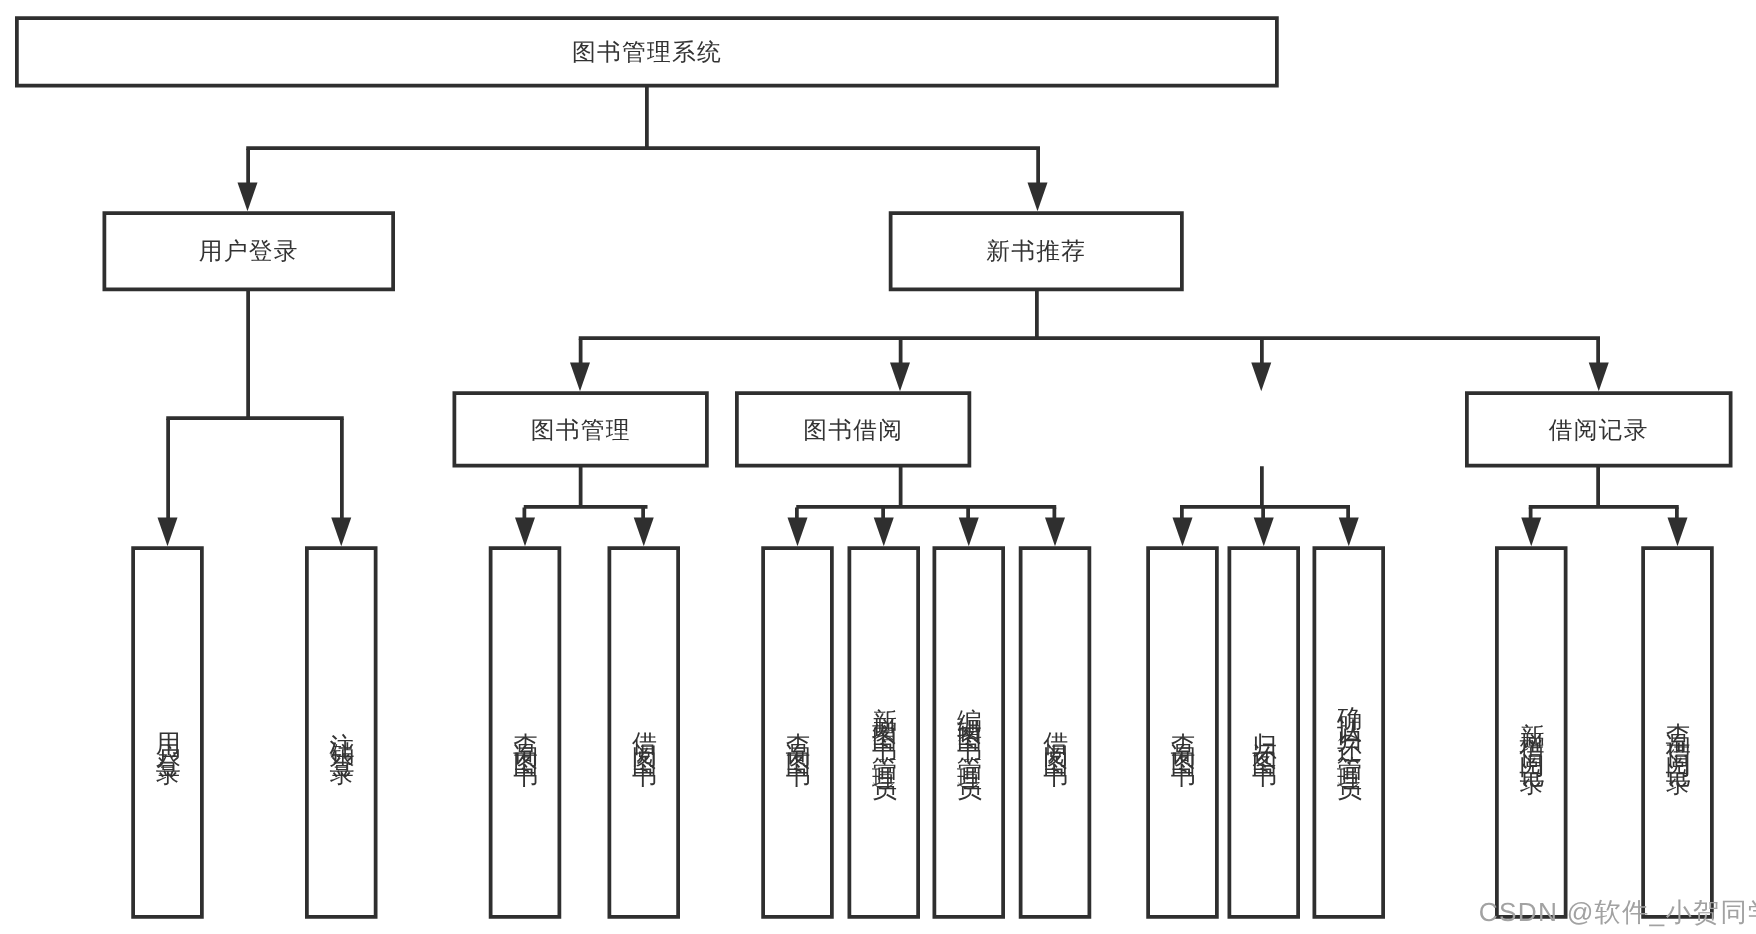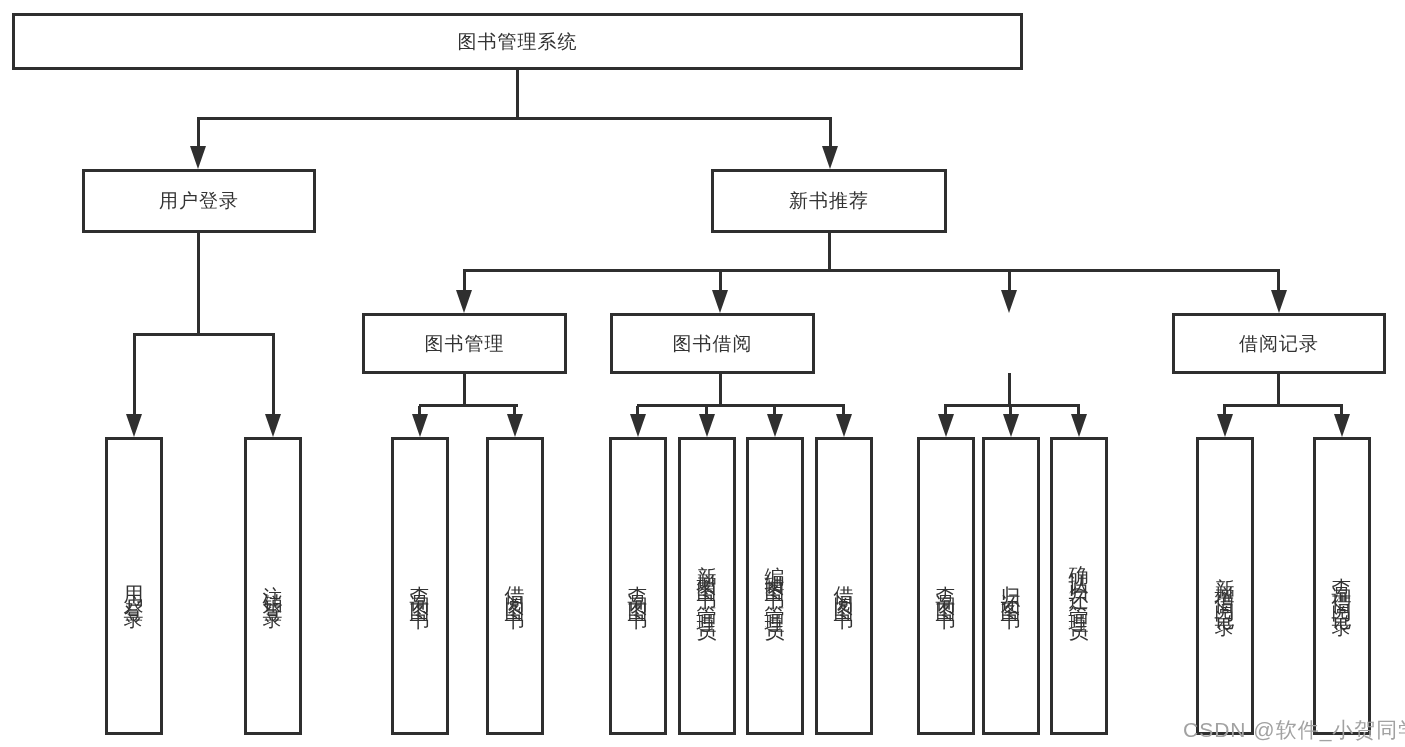--- a/index.html
+++ b/index.html
@@ -64,21 +64,21 @@
   <div class="line" style="left:719px;top:271px;width:3px;height:21px"></div>
   <div class="arrow" style="left:712px;top:290px"></div>
   <div class="line" style="left:1008px;top:271px;width:3px;height:21px"></div>
   <div class="arrow" style="left:1001px;top:290px"></div>
   <div class="line" style="left:1277px;top:271px;width:3px;height:21px"></div>
   <div class="arrow" style="left:1271px;top:290px"></div>
 
   <div class="box" style="left:362px;top:313px;width:205px;height:61px">
     <span class="hlabel">图书管理</span>
   </div>
-  <div class="box" style="left:610px;top:313px;width:205px;height:61px">
+  <div class="box" style="left:588px;top:313px;width:189px;height:61px">
     <span class="hlabel">图书借阅</span>
   </div>
   <div class="box" style="left:1172px;top:313px;width:214px;height:61px">
     <span class="hlabel">借阅记录</span>
   </div>
 
   <div class="line" style="left:463px;top:373px;width:3px;height:33px"></div>
   <div class="line" style="left:419px;top:404px;width:99px;height:3px"></div>
   <div class="line" style="left:418px;top:406px;width:3px;height:10px"></div>
   <div class="arrow" style="left:412px;top:414px"></div>

